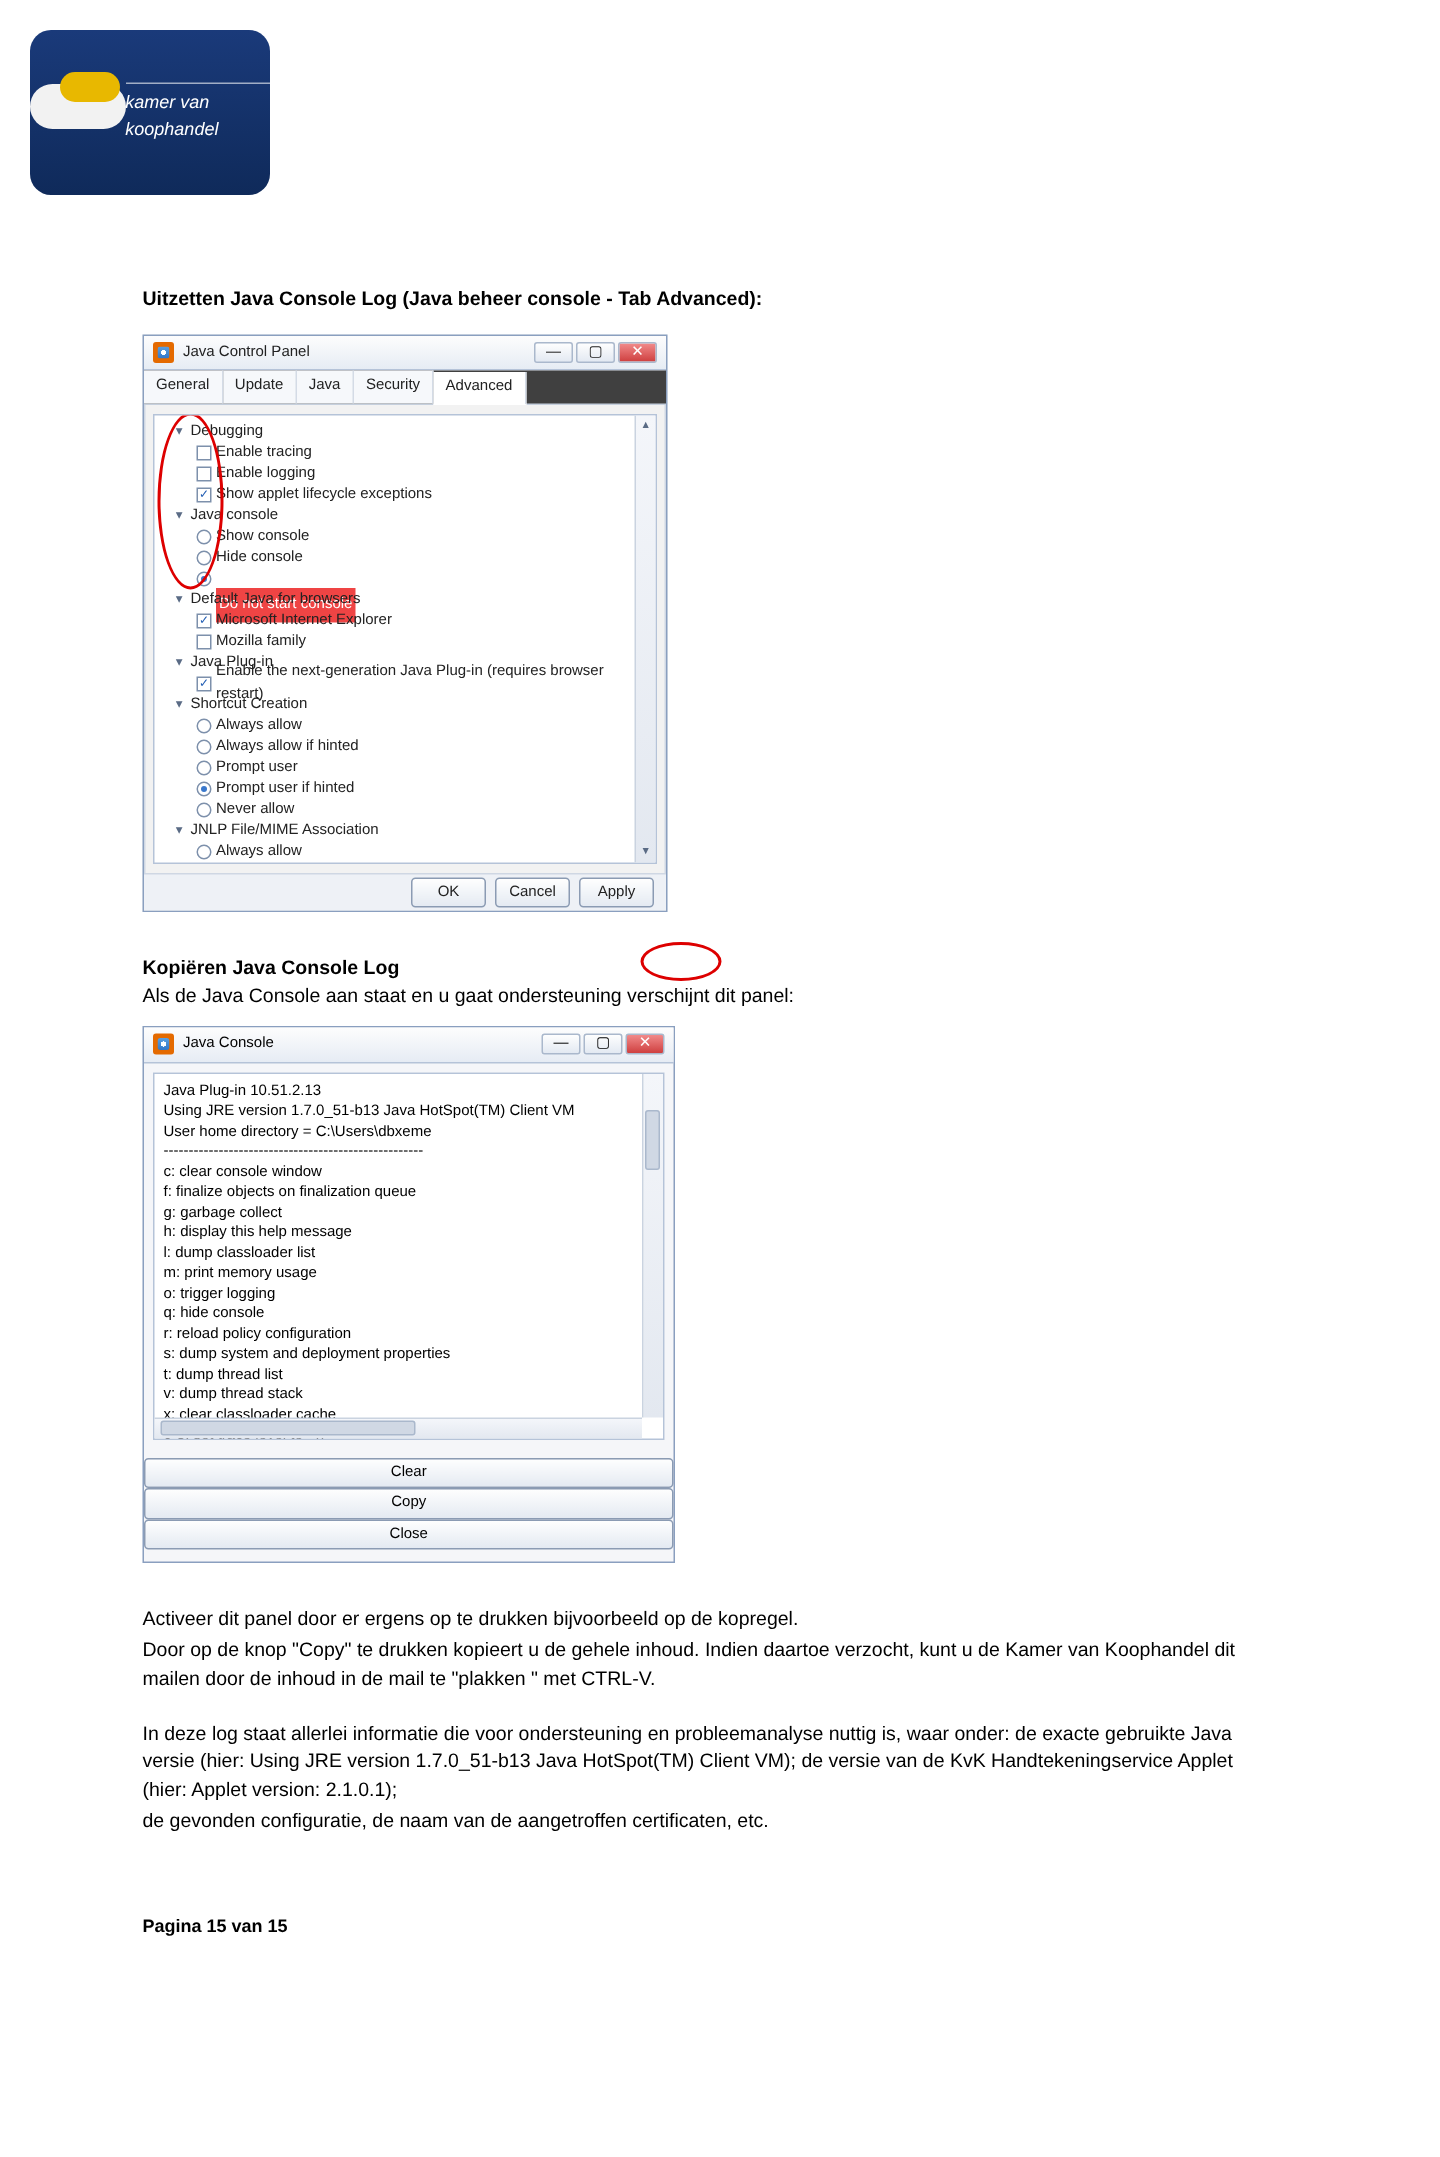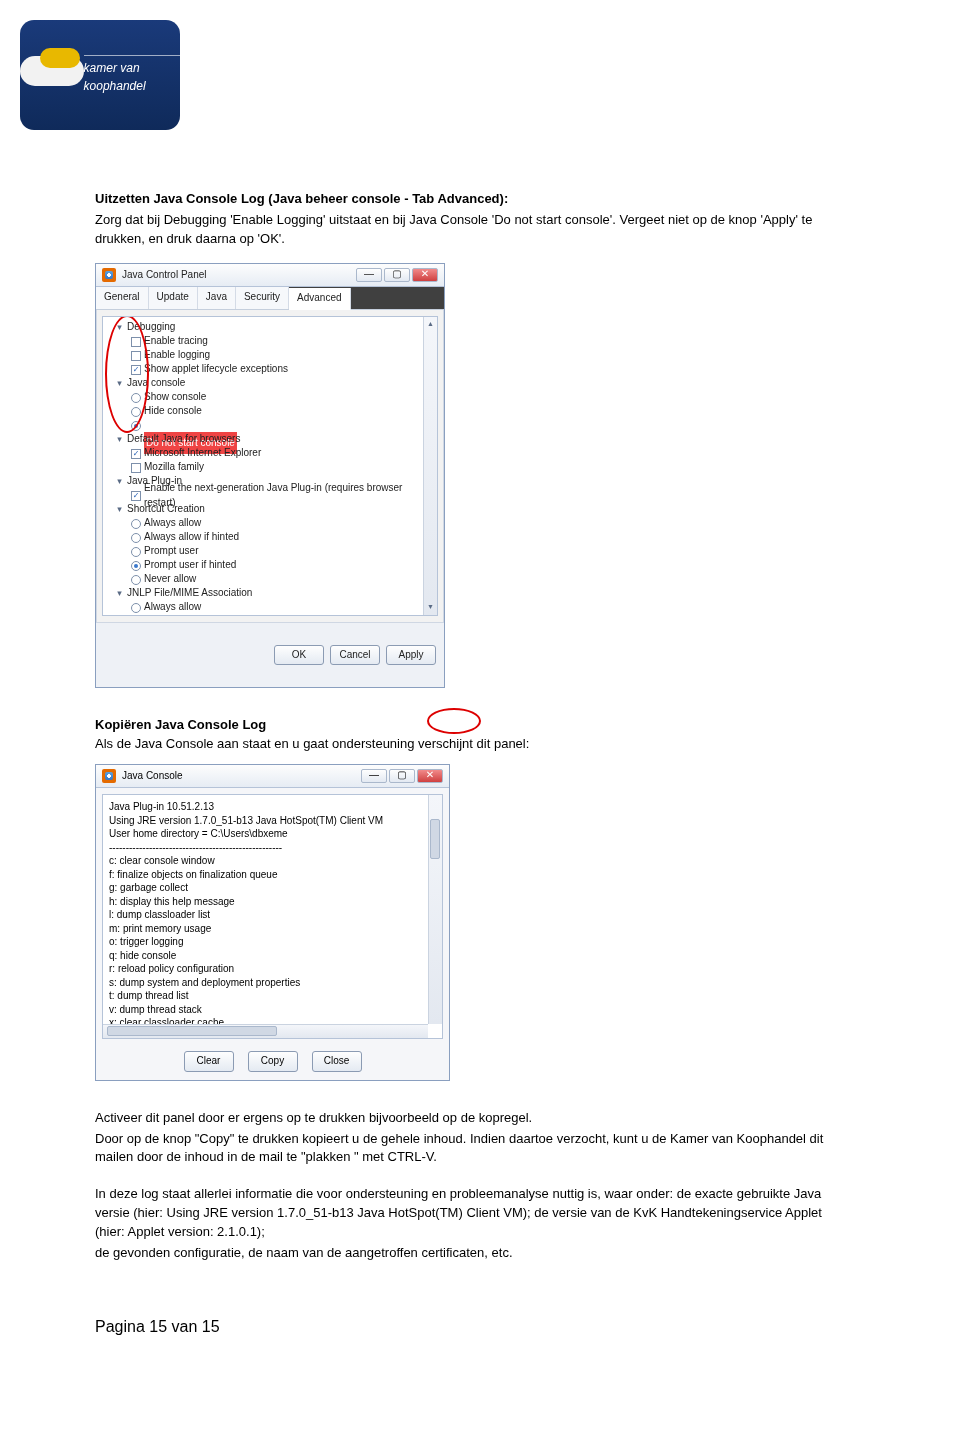--- a/index.html
+++ b/index.html
@@ -99,21 +99,21 @@
     line-height:8px; text-align:center; color:#2560b5;}
   .rad { width:10px; height:10px; border:1px solid #7d90ab; border-radius:50%; background:#fff;
     display:flex; align-items:center; justify-content:center;}
   .rad.sel::after{content:""; width:4px;height:4px;background:#3a78cc;border-radius:50%;}
   .hl { background:#ef4444; color:#fff; padding:4px 2px;margin-top:35px; }
   .red-oval {
     position:absolute; border:2px solid #d00; border-radius:50%;
     pointer-events:none;
   }
   .win-footer {
-    display:flex; justify-content:flex-end; gap:6px; padding:22px 8px;
+    display:flex; justify-content:flex-end; gap:6px; padding:2px 8px;
     border-top:1px solid #cfd7e3; background:#eef1f6;
   }
   .btn {
     min-width:50px; padding:2px 8px; font-size:10px; text-align:center;
     border:1px solid #8b9bb3; border-radius:3px;
     background:linear-gradient(#fefefe,#e4eaf2);
   }
 
   
   .console {
@@ -127,43 +127,42 @@
   }
   .console .body .sbar-v{position:absolute; right:0; top:0; bottom:14px; width:14px;
     background:linear-gradient(#f4f6fa,#e3e8f0); border-left:1px solid #cad3e0;}
   .console .body .sbar-h{position:absolute; left:0; right:14px; bottom:0; height:14px;
     background:linear-gradient(#f4f6fa,#e3e8f0); border-top:1px solid #cad3e0;}
   .console .body .thumb-v{position:absolute; right:2px; top:24px; width:10px; height:40px;
     background:#d0d8e4; border:1px solid #aab8cc; border-radius:2px;}
   .console .body .thumb-h{position:absolute; bottom:2px; left:4px; height:10px; width:170px;
     background:#d0d8e4; border:1px solid #aab8cc; border-radius:2px;}
   .console-footer{
-    display:flex; justify-content:center; gap:14px; padding:6px 0 8px 0;
+    display:flex; justify-content:center; padding:6px 0 8px 0;flex-direction:column;
   }
   .mono { font-family: "Segoe UI", Tahoma, sans-serif; }
   .dashline { color:#000; }
 
-  .footer { padding: 50px 0 0 95px; font-size:16px; }
+  .footer { padding: 50px 0 0 95px; font-size:12px;font-weight:bold; }
 </style>
 </head>
 <body>
 
 <div class="page">
 
   <div class="logo-wrap">
     <div class="logo">
       <div class="logo-cloud"></div>
       <div class="logo-text">kamer van koophandel</div>
     </div>
   </div>
 
   <div class="content">
 
     <p class="bold">Uitzetten Java Console Log (Java beheer console - Tab Advanced):</p>
-    <p>Zorg dat bij Debugging 'Enable Logging' uitstaat en bij Java Console 'Do not start console'. Vergeet niet op de knop 'Apply' te drukken, en druk daarna op 'OK'.</p>
 
     <div class="win">
       <div class="win-title">
         <span class="jicon"></span>
         <span>Java Control Panel</span>
         <div class="win-btns">
           <span>—</span>
           <span>▢</span>
           <span class="close">✕</span>
         </div>

